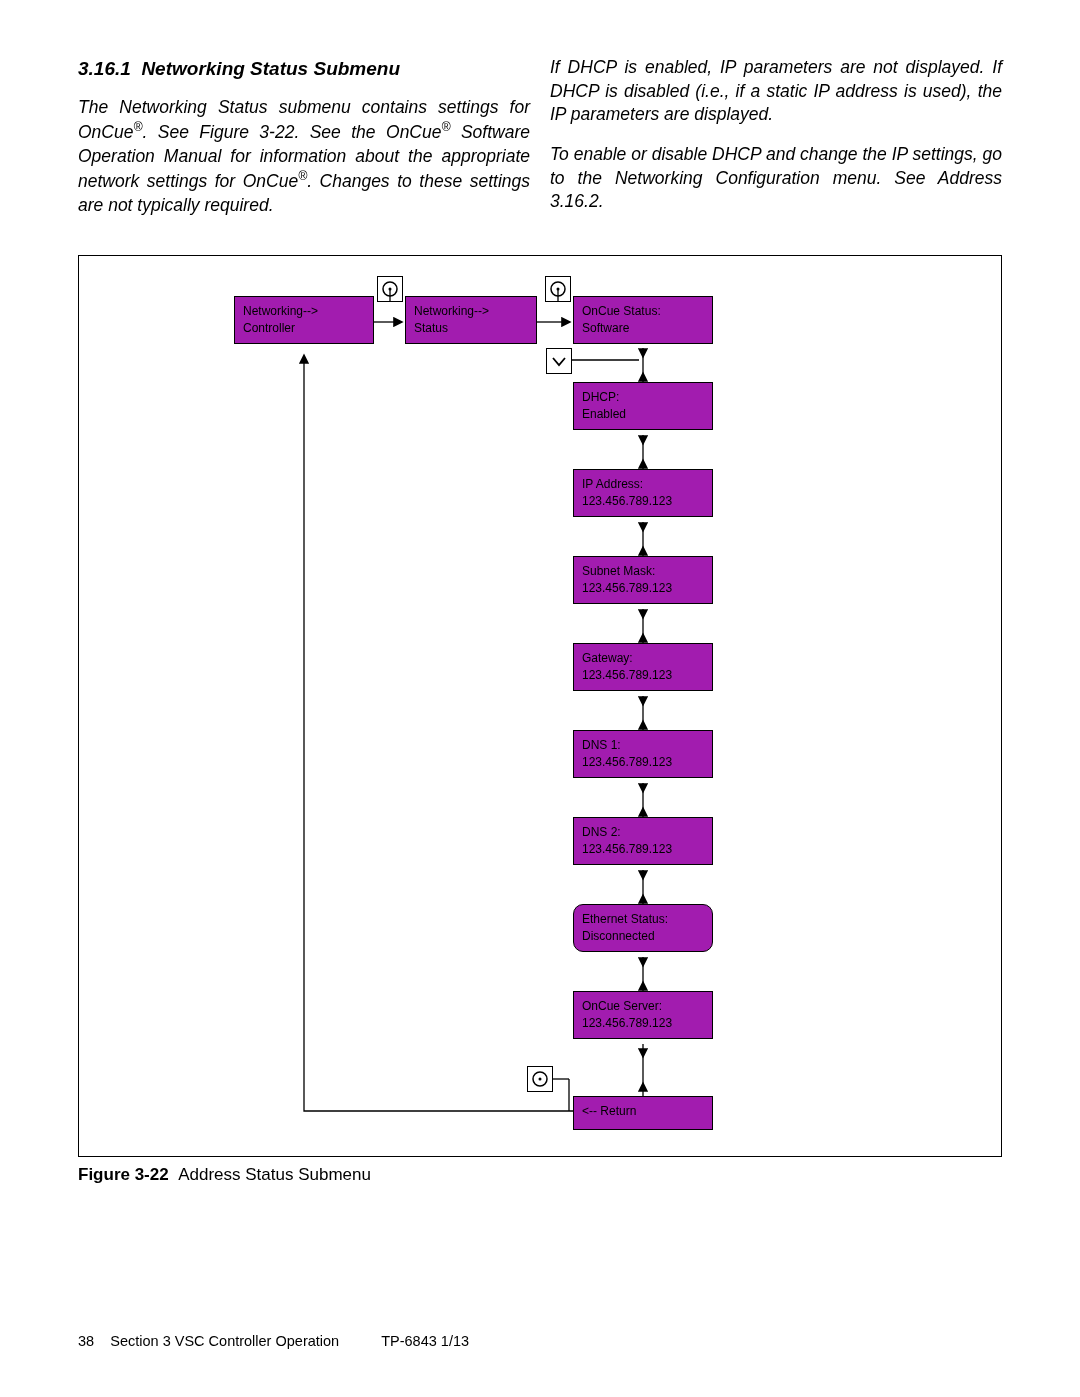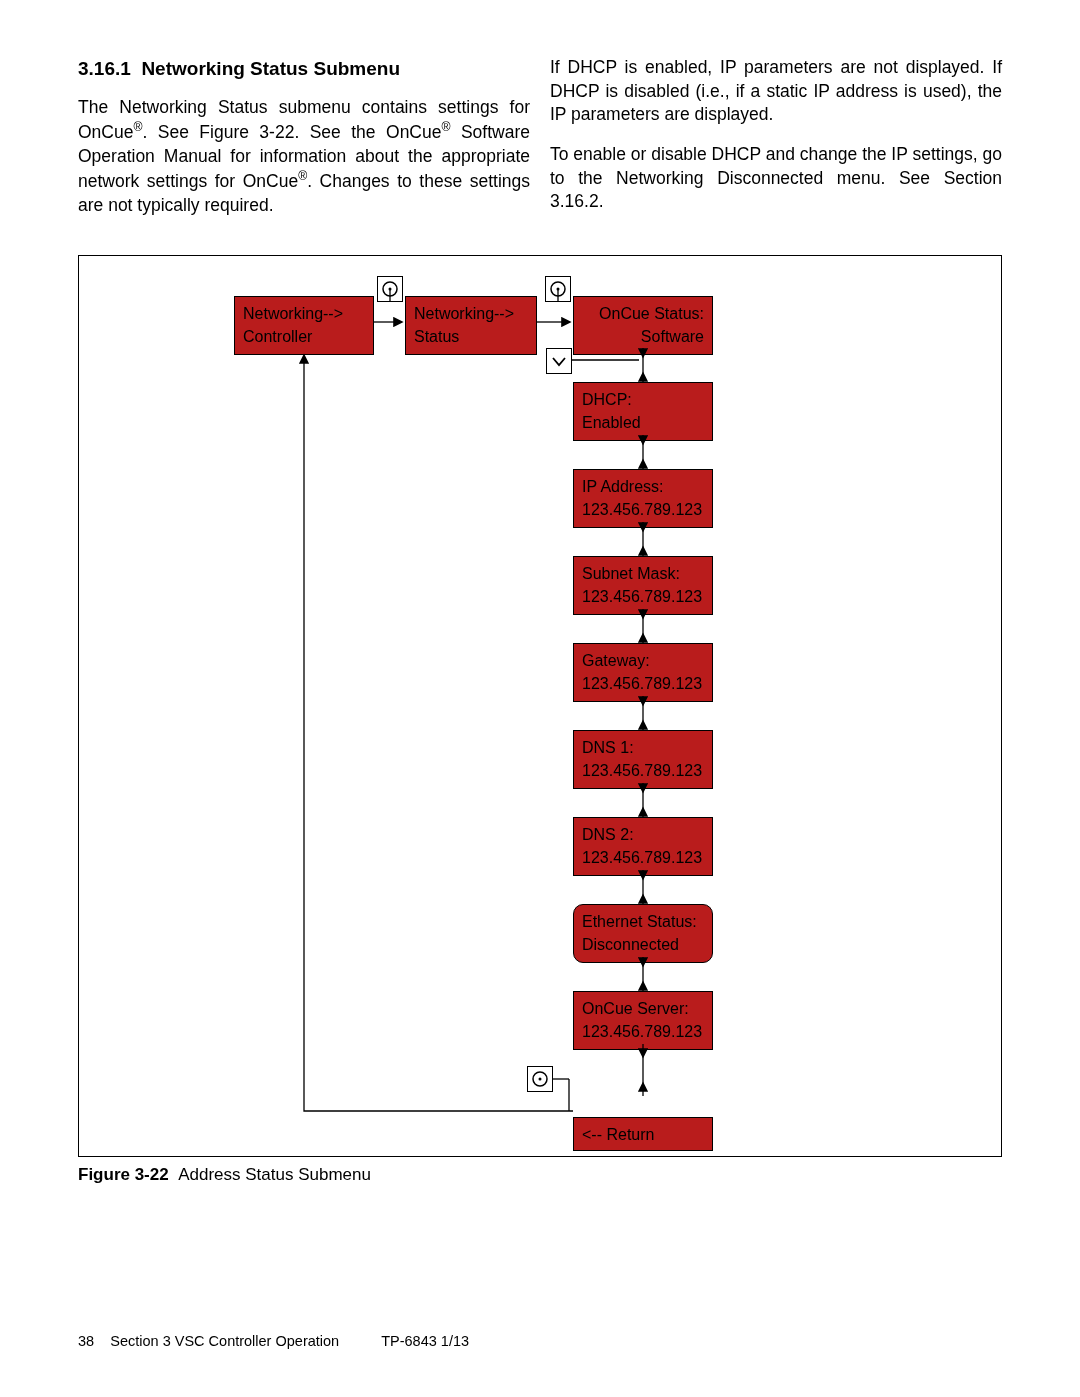--- a/index.html
+++ b/index.html
@@ -12,20 +12,21 @@
   .page {
     width: 1080px;
     height: 1397px;
     position: relative;
     box-sizing: border-box;
     padding: 56px 78px 0 78px;
   }
   .columns {
     display: flex;
     gap: 20px;
+    font-style: italic;
   }
   .col {
     width: 50%;
     font-size: 17.5px;
     line-height: 1.35;
   }
   .col.left { text-align: justify; }
   .col.right { text-align: justify; }
   h3.section-title {
     font-size: 19px;
@@ -45,22 +46,22 @@
     font-size: 17px;
     margin-top: 8px;
   }
   .caption b { font-weight: bold; }
 
   
   .diagram { position: absolute; inset: 0; }
   .node {
     position: absolute;
     border: 1.3px solid #000;
-    background: #b91c1c;
-    font-size: 16px;
+    background: #a21caf;
+    font-size: 12px;
     line-height: 1.4;
     box-sizing: border-box;
     padding: 6px 8px;
   }
   .node .l1 { display: block; }
   .node .l2 { display: block; }
 
   .icon-box {
     position: absolute;
     width: 26px;
@@ -98,21 +99,21 @@
     <div class="col left">
       <h3 class="section-title">
         <span>3.16.1</span>&nbsp;&nbsp;<span>Networking Status Submenu</span>
       </h3>
       <p>
         <span>The Networking Status submenu contains settings for OnCue</span><sup>®</sup><span>.  See Figure 3-22.  See the OnCue</span><sup>®</sup><span> Software Operation Manual for information about the appropriate network settings for OnCue</span><sup>®</sup><span>.  Changes to these settings are not typically required.</span>
       </p>
     </div>
     <div class="col right">
       <p>If DHCP is enabled, IP parameters are not displayed. If DHCP is disabled (i.e., if a static IP address is used), the IP parameters are displayed.</p>
-      <p>To enable or disable DHCP and change the IP settings, go to the Networking Disconnected menu. See Section 3.16.2.</p>
+      <p>To enable or disable DHCP and change the IP settings, go to the Networking Configuration menu. See Address 3.16.2.</p>
     </div>
   </div>
 
   <div class="figure-frame">
     <div class="diagram">
 
       <div class="icon-box" style="left:298px; top:20px;">
         <svg viewBox="0 0 24 24">
             <circle cx="12" cy="12" r="7" fill="none" stroke="#000" stroke-width="1.5"></circle>
             <circle cx="12" cy="12" r="1.5" fill="#000"></circle>
@@ -137,21 +138,21 @@
       </div>
 
       <div class="node" style="left:155px; top:40px; width:140px;">
         <span class="l1">Networking--&gt;</span>
         <span class="l2">Controller</span>
       </div>
       <div class="node" style="left:326px; top:40px; width:132px;">
         <span class="l1">Networking--&gt;</span>
         <span class="l2">Status</span>
       </div>
-      <div class="node" style="left:494px; top:40px; width:140px;text-align:right;">
+      <div class="node" style="left:494px; top:40px; width:140px;">
         <span class="l1">OnCue Status:</span>
         <span class="l2">Software</span>
       </div>
       <div class="node" style="left:494px; top:126px; width:140px;">
         <span class="l1">DHCP:</span>
         <span class="l2">Enabled</span>
       </div>
       <div class="node" style="left:494px; top:213px; width:140px;">
         <span class="l1">IP Address:</span>
         <span class="l2">123.456.789.123</span>
@@ -173,21 +174,21 @@
         <span class="l2">123.456.789.123</span>
       </div>
       <div class="node" style="left:494px; top:648px; width:140px;border-radius:10px;">
         <span class="l1">Ethernet Status:</span>
         <span class="l2">Disconnected</span>
       </div>
       <div class="node" style="left:494px; top:735px; width:140px;">
         <span class="l1">OnCue Server:</span>
         <span class="l2">123.456.789.123</span>
       </div>
-      <div class="node" style="left:494px; top:861px; width:140px; height:34px;">
+      <div class="node" style="left:494px; top:840px; width:140px; height:34px;">
         <span class="l1">&lt;-- Return</span>
       </div>
 
       <svg class="svg-layer" viewBox="0 0 922 900">
         <defs>
           <marker id="ah" markerWidth="8" markerHeight="8" refX="6" refY="4" orient="auto">
             <path d="M0,0 L8,4 L0,8 Z" fill="#000"></path>
           </marker>
         </defs>
 

